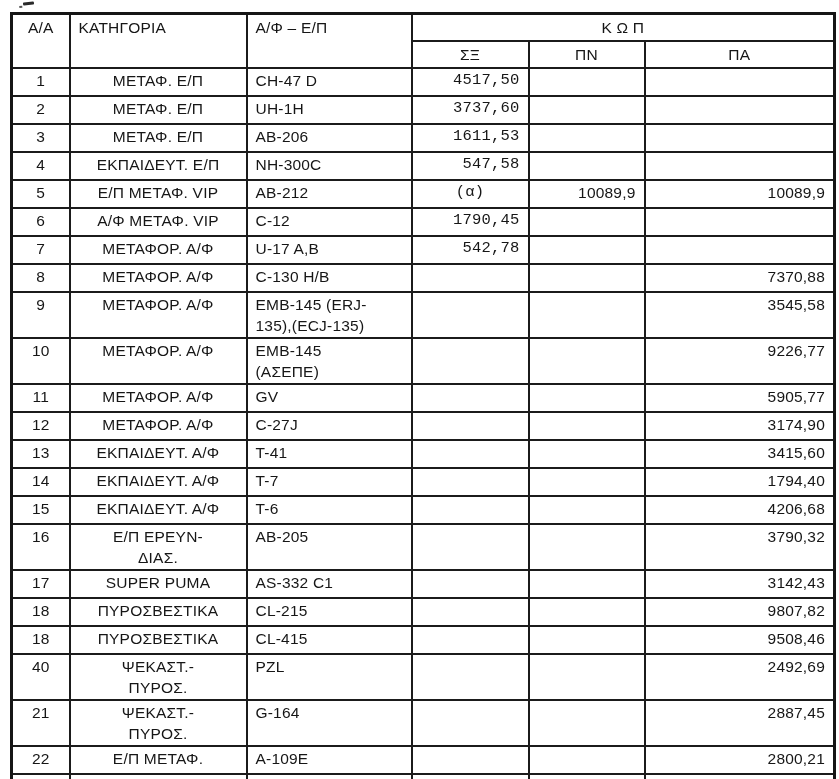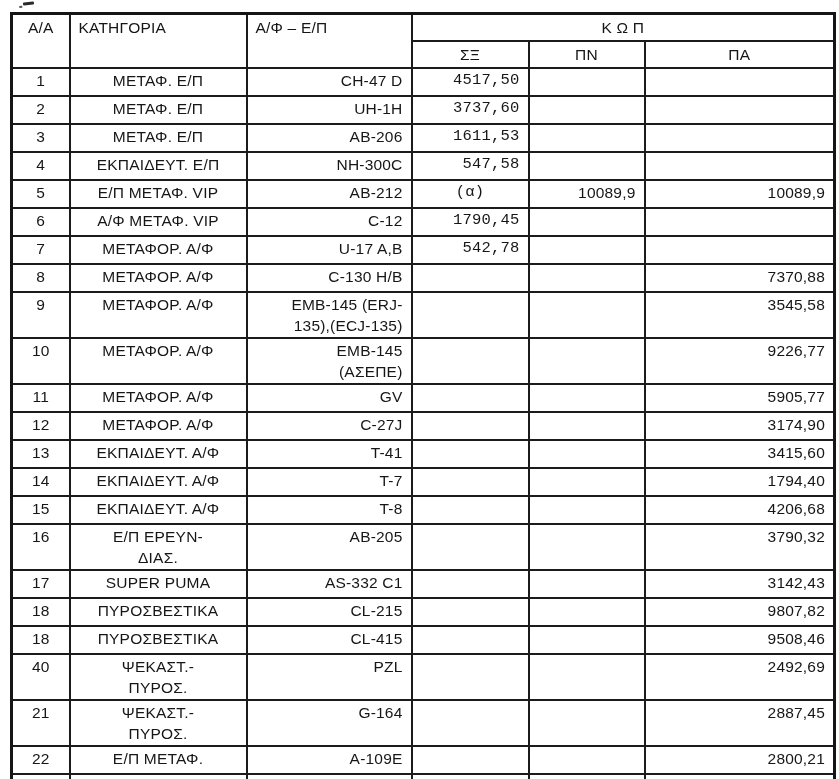--- a/index.html
+++ b/index.html
@@ -59,21 +59,21 @@
     font-weight: normal;
   }
   .doc-table thead th { height: 22px; padding-top: 2px; }
   .doc-table tbody td { height: 24px; }
   
   .h-aa, .h-kop, .h-sx, .h-pn, .h-pa { text-align: center; }
   .h-cat { text-align: left; padding-left: 10px; margin-left: 21px; }
   .h-ac  { text-align: left; padding-left: 8px; margin-left: 28px; }
   .c-aa  { text-align: center; }
   .c-cat { text-align: center; padding-left: 10px; }
-  .c-ac  { text-align: right; padding-left: 8px; }
+  .c-ac  { text-align: left; padding-left: 8px; }
   .c-sx  { text-align: right; padding-right: 13px; font-family: Liberation Mono, monospace; }
   .c-pn  { text-align: right; padding-right: 11px; }
   .c-pa  { text-align: right; padding-right: 8px; }
   .c-sx.ctr { text-align: center; padding-right: 8px; }
 </style>
 </head>
 <body>
 
 <div class="page">
   <div class="scan-artifact"></div>
@@ -211,21 +211,21 @@
       <td class="c-aa">14</td>
       <td class="c-cat">ΕΚΠΑΙΔΕΥΤ. Α/Φ</td>
       <td class="c-ac">T-7</td>
       <td class="c-sx"></td>
       <td class="c-pn"></td>
       <td class="c-pa">1794,40</td>
     </tr>
         <tr>
       <td class="c-aa">15</td>
       <td class="c-cat">ΕΚΠΑΙΔΕΥΤ. Α/Φ</td>
-      <td class="c-ac">T-8</td>
+      <td class="c-ac">T-6</td>
       <td class="c-sx"></td>
       <td class="c-pn"></td>
       <td class="c-pa">4206,68</td>
     </tr>
         <tr>
       <td class="c-aa">16</td>
       <td class="c-cat">Ε/Π ΕΡΕΥΝ-
 ΔΙΑΣ.</td>
       <td class="c-ac">AB-205</td>
       <td class="c-sx"></td>

